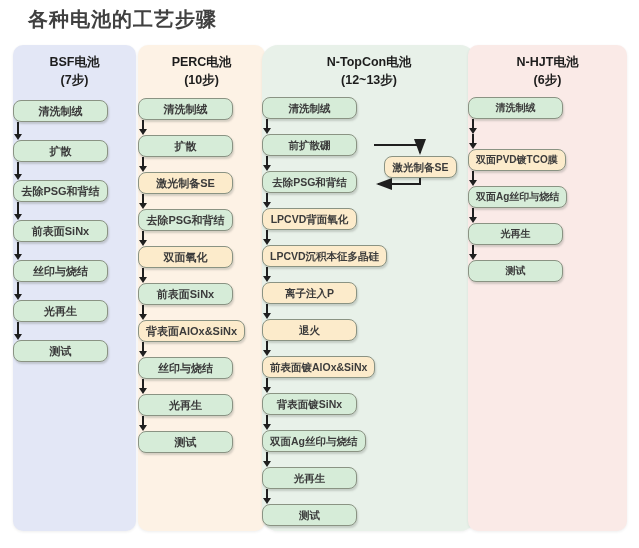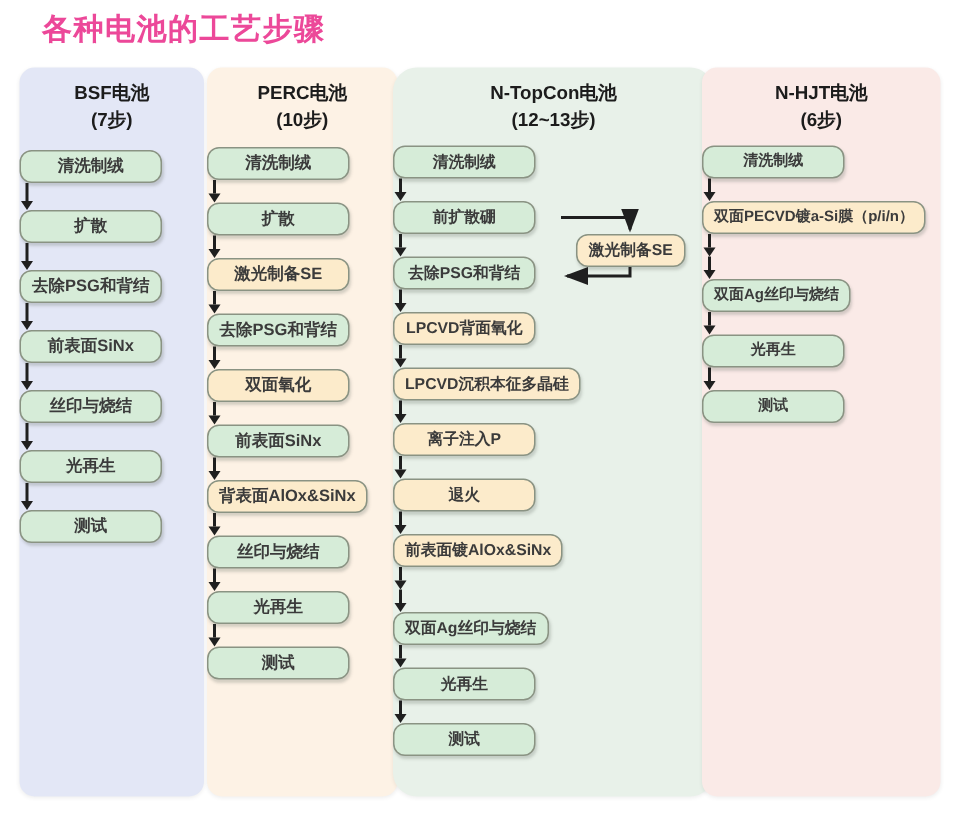--- a/index.html
+++ b/index.html
@@ -13,21 +13,21 @@
     --panel-hjt:#faeae7;
   }
   html,body{margin:0;padding:0;}
   body{
     width:639px;height:548px;position:relative;background:#ffffff;
     font-family:"Liberation Sans","DejaVu Sans",sans-serif;
     overflow:hidden;
   }
   .title{
     position:absolute;left:28px;top:6px;margin:0;
-    font-size:20px;font-weight:bold;color:#ec4899;letter-spacing:1px;
+    font-size:20px;font-weight:bold;color:#404040;letter-spacing:1px;
   }
   .panel{
     position:absolute;top:45px;height:486px;border-radius:10px;
     box-shadow:0 1px 3px rgba(0,0,0,.07);
   }
   .panel-bsf   {left:13px;width:123px;background:var(--panel-bsf);}
   .panel-perc  {left:138px;width:127px;background:var(--panel-perc);}
   .panel-topcon{left:262px;width:214px;background:var(--panel-topcon);border-radius:16px;}
   .panel-hjt   {left:468px;width:159px;background:var(--panel-hjt);}
   .panel-header{
@@ -207,20 +207,21 @@
       <div class="box orange">退火</div>
       <div class="arrow">
         <div class="line"></div>
         <div class="head"></div>
       </div>
       <div class="box orange">前表面镀AlOx&amp;SiNx</div>
       <div class="arrow">
         <div class="line"></div>
         <div class="head"></div>
       </div>
+      <div class="box">背表面镀SiNx</div>
       <div class="arrow">
         <div class="line"></div>
         <div class="head"></div>
       </div>
       <div class="box">双面Ag丝印与烧结</div>
       <div class="arrow">
         <div class="line"></div>
         <div class="head"></div>
       </div>
       <div class="box">光再生</div>
@@ -246,25 +247,25 @@
   <div class="panel-header">
     <div>N-HJT电池</div>
     <div>(6步)</div>
   </div>
   <div class="flow">
       <div class="box">清洗制绒</div>
       <div class="arrow">
         <div class="line"></div>
         <div class="head"></div>
       </div>
-      <div class="box orange">双面PECVD镀a-Si膜（p/i/n）</div>
-      <div class="arrow">
-        <div class="line"></div>
-        <div class="head"></div>
-      </div>
+      <div class="arrow">
+        <div class="line"></div>
+        <div class="head"></div>
+      </div>
+      <div class="box orange">双面PVD镀TCO膜</div>
       <div class="arrow">
         <div class="line"></div>
         <div class="head"></div>
       </div>
       <div class="box">双面Ag丝印与烧结</div>
       <div class="arrow">
         <div class="line"></div>
         <div class="head"></div>
       </div>
       <div class="box">光再生</div>

